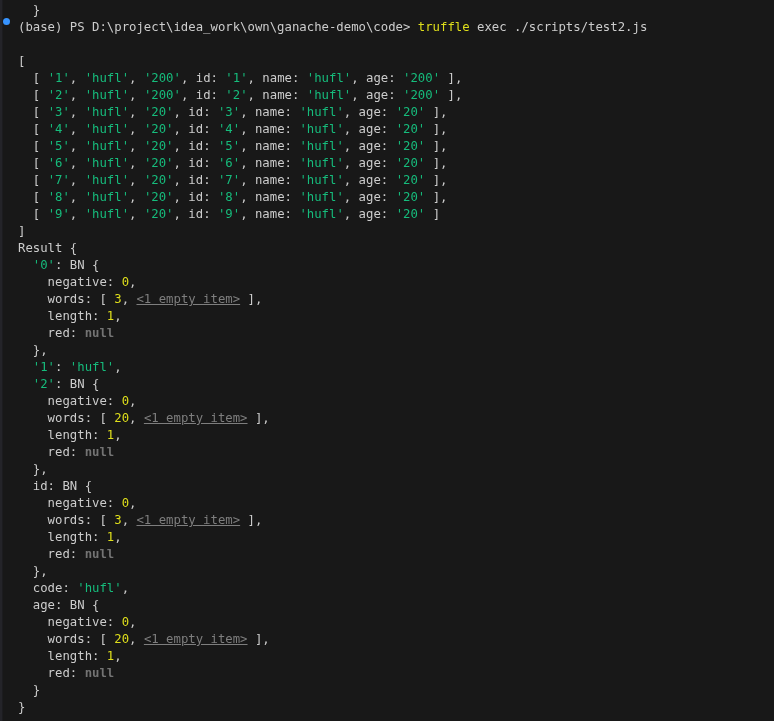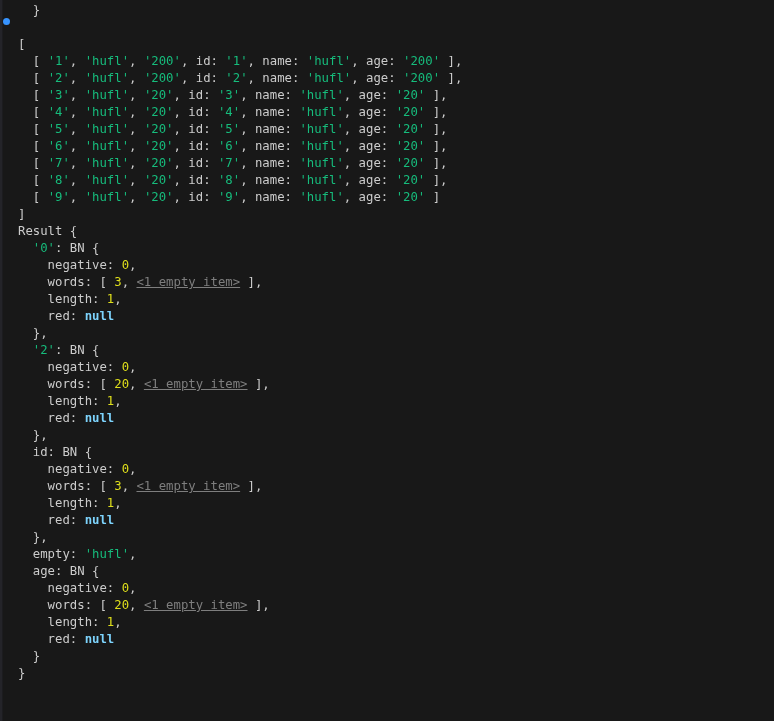--- a/index.html
+++ b/index.html
@@ -29,69 +29,71 @@
     line-height: 17px;
     min-height: 17px;
     white-space: pre;
     color: #cccccc;
     letter-spacing: 0;
   }
   .c-d  { color: #cccccc; }
   .c-g  { color: #16bc7c; }
   .c-y  { color: #dfdf1b; }
   .c-gr { color: #7e7e7e; text-decoration: underline; }
-  .c-b  { color: #7dd3fc; font-weight: bold; margin-top: 37px; }
+  .c-b  { color: #737373; font-weight: bold; margin-top: 37px; }
   .command-dot {
     position: absolute;
     left: 3px; top: 18px;
     width: 7px; height: 7px;
     border-radius: 50%;
     background: #3794ff;
     cursor: pointer;
   }
 </style>
 </head>
 <body>
 
 <div class="left-strip"></div>
 
 <div class="terminal">
     <div class="line"><span class="c-d">  }</span></div>
+    <div class="line"><span class="c-d">(base) PS D:\project\idea_work\own\ganache-demo\code&gt; </span><span class="c-y">truffle</span><span class="c-d"> exec ./scripts/test2.js</span></div>
     <div class="line"></div>
     <div class="line"><span class="c-d">[</span></div>
     <div class="line"><span class="c-d">  [ </span><span class="c-g">'1'</span><span class="c-d">, </span><span class="c-g">'hufl'</span><span class="c-d">, </span><span class="c-g">'200'</span><span class="c-d">, id: </span><span class="c-g">'1'</span><span class="c-d">, name: </span><span class="c-g">'hufl'</span><span class="c-d">, age: </span><span class="c-g">'200'</span><span class="c-d"> ],</span></div>
     <div class="line"><span class="c-d">  [ </span><span class="c-g">'2'</span><span class="c-d">, </span><span class="c-g">'hufl'</span><span class="c-d">, </span><span class="c-g">'200'</span><span class="c-d">, id: </span><span class="c-g">'2'</span><span class="c-d">, name: </span><span class="c-g">'hufl'</span><span class="c-d">, age: </span><span class="c-g">'200'</span><span class="c-d"> ],</span></div>
     <div class="line"><span class="c-d">  [ </span><span class="c-g">'3'</span><span class="c-d">, </span><span class="c-g">'hufl'</span><span class="c-d">, </span><span class="c-g">'20'</span><span class="c-d">, id: </span><span class="c-g">'3'</span><span class="c-d">, name: </span><span class="c-g">'hufl'</span><span class="c-d">, age: </span><span class="c-g">'20'</span><span class="c-d"> ],</span></div>
     <div class="line"><span class="c-d">  [ </span><span class="c-g">'4'</span><span class="c-d">, </span><span class="c-g">'hufl'</span><span class="c-d">, </span><span class="c-g">'20'</span><span class="c-d">, id: </span><span class="c-g">'4'</span><span class="c-d">, name: </span><span class="c-g">'hufl'</span><span class="c-d">, age: </span><span class="c-g">'20'</span><span class="c-d"> ],</span></div>
     <div class="line"><span class="c-d">  [ </span><span class="c-g">'5'</span><span class="c-d">, </span><span class="c-g">'hufl'</span><span class="c-d">, </span><span class="c-g">'20'</span><span class="c-d">, id: </span><span class="c-g">'5'</span><span class="c-d">, name: </span><span class="c-g">'hufl'</span><span class="c-d">, age: </span><span class="c-g">'20'</span><span class="c-d"> ],</span></div>
     <div class="line"><span class="c-d">  [ </span><span class="c-g">'6'</span><span class="c-d">, </span><span class="c-g">'hufl'</span><span class="c-d">, </span><span class="c-g">'20'</span><span class="c-d">, id: </span><span class="c-g">'6'</span><span class="c-d">, name: </span><span class="c-g">'hufl'</span><span class="c-d">, age: </span><span class="c-g">'20'</span><span class="c-d"> ],</span></div>
     <div class="line"><span class="c-d">  [ </span><span class="c-g">'7'</span><span class="c-d">, </span><span class="c-g">'hufl'</span><span class="c-d">, </span><span class="c-g">'20'</span><span class="c-d">, id: </span><span class="c-g">'7'</span><span class="c-d">, name: </span><span class="c-g">'hufl'</span><span class="c-d">, age: </span><span class="c-g">'20'</span><span class="c-d"> ],</span></div>
     <div class="line"><span class="c-d">  [ </span><span class="c-g">'8'</span><span class="c-d">, </span><span class="c-g">'hufl'</span><span class="c-d">, </span><span class="c-g">'20'</span><span class="c-d">, id: </span><span class="c-g">'8'</span><span class="c-d">, name: </span><span class="c-g">'hufl'</span><span class="c-d">, age: </span><span class="c-g">'20'</span><span class="c-d"> ],</span></div>
     <div class="line"><span class="c-d">  [ </span><span class="c-g">'9'</span><span class="c-d">, </span><span class="c-g">'hufl'</span><span class="c-d">, </span><span class="c-g">'20'</span><span class="c-d">, id: </span><span class="c-g">'9'</span><span class="c-d">, name: </span><span class="c-g">'hufl'</span><span class="c-d">, age: </span><span class="c-g">'20'</span><span class="c-d"> ]</span></div>
     <div class="line"><span class="c-d">]</span></div>
     <div class="line"><span class="c-d">Result {</span></div>
     <div class="line"><span class="c-d">  </span><span class="c-g">'0'</span><span class="c-d">: BN {</span></div>
     <div class="line"><span class="c-d">    negative: </span><span class="c-y">0</span><span class="c-d">,</span></div>
     <div class="line"><span class="c-d">    words: [ </span><span class="c-y">3</span><span class="c-d">, </span><span class="c-gr">&lt;1 empty item&gt;</span><span class="c-d"> ],</span></div>
     <div class="line"><span class="c-d">    length: </span><span class="c-y">1</span><span class="c-d">,</span></div>
     <div class="line"><span class="c-d">    red: </span><span class="c-b">null</span></div>
     <div class="line"><span class="c-d">  },</span></div>
+    <div class="line"><span class="c-d">  </span><span class="c-g">'1'</span><span class="c-d">: </span><span class="c-g">'hufl'</span><span class="c-d">,</span></div>
     <div class="line"><span class="c-d">  </span><span class="c-g">'2'</span><span class="c-d">: BN {</span></div>
     <div class="line"><span class="c-d">    negative: </span><span class="c-y">0</span><span class="c-d">,</span></div>
     <div class="line"><span class="c-d">    words: [ </span><span class="c-y">20</span><span class="c-d">, </span><span class="c-gr">&lt;1 empty item&gt;</span><span class="c-d"> ],</span></div>
     <div class="line"><span class="c-d">    length: </span><span class="c-y">1</span><span class="c-d">,</span></div>
     <div class="line"><span class="c-d">    red: </span><span class="c-b">null</span></div>
     <div class="line"><span class="c-d">  },</span></div>
     <div class="line"><span class="c-d">  id: BN {</span></div>
     <div class="line"><span class="c-d">    negative: </span><span class="c-y">0</span><span class="c-d">,</span></div>
     <div class="line"><span class="c-d">    words: [ </span><span class="c-y">3</span><span class="c-d">, </span><span class="c-gr">&lt;1 empty item&gt;</span><span class="c-d"> ],</span></div>
     <div class="line"><span class="c-d">    length: </span><span class="c-y">1</span><span class="c-d">,</span></div>
     <div class="line"><span class="c-d">    red: </span><span class="c-b">null</span></div>
     <div class="line"><span class="c-d">  },</span></div>
-    <div class="line"><span class="c-d">  empty: </span><span class="c-g">'hufl'</span><span class="c-d">,</span></div>
+    <div class="line"><span class="c-d">  code: </span><span class="c-g">'hufl'</span><span class="c-d">,</span></div>
     <div class="line"><span class="c-d">  age: BN {</span></div>
     <div class="line"><span class="c-d">    negative: </span><span class="c-y">0</span><span class="c-d">,</span></div>
     <div class="line"><span class="c-d">    words: [ </span><span class="c-y">20</span><span class="c-d">, </span><span class="c-gr">&lt;1 empty item&gt;</span><span class="c-d"> ],</span></div>
     <div class="line"><span class="c-d">    length: </span><span class="c-y">1</span><span class="c-d">,</span></div>
     <div class="line"><span class="c-d">    red: </span><span class="c-b">null</span></div>
     <div class="line"><span class="c-d">  }</span></div>
     <div class="line"><span class="c-d">}</span></div>
   </div>
 
 <div class="command-dot"></div>

